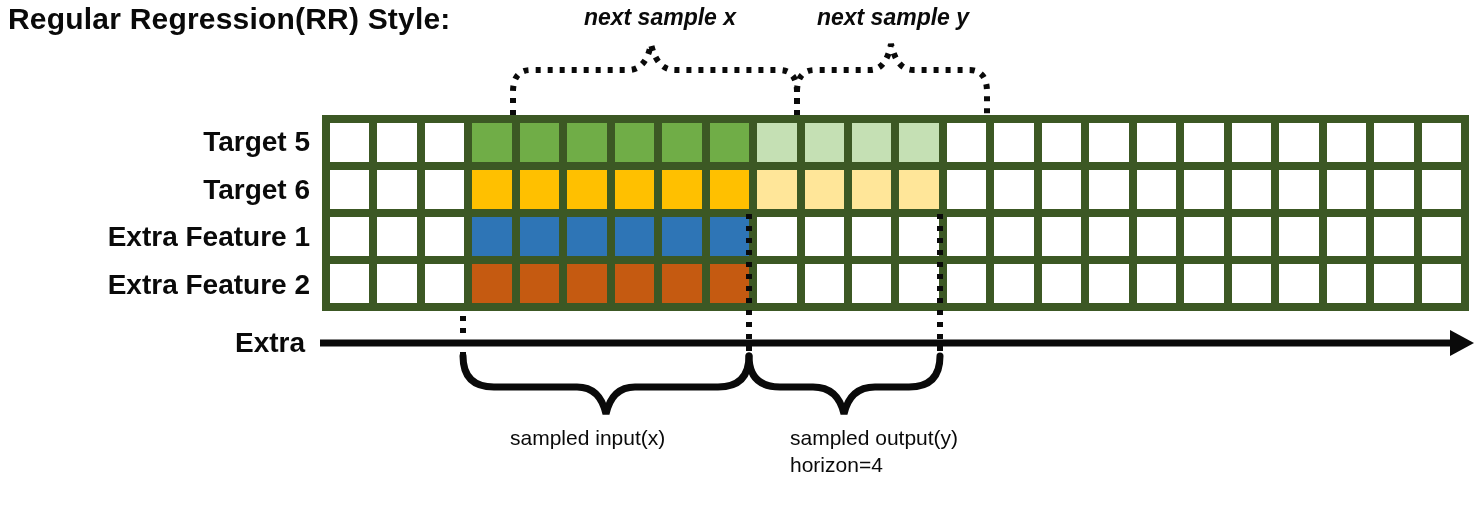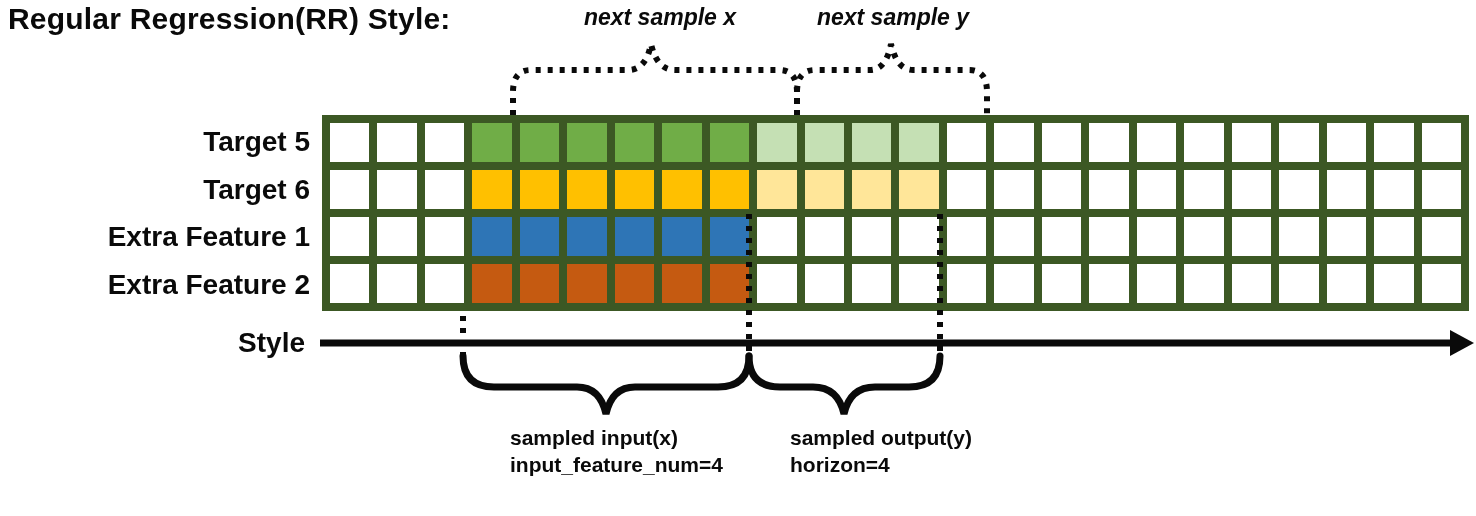--- a/index.html
+++ b/index.html
@@ -20,21 +20,21 @@
   .timelabel{
     left:0;top:329px;width:305px;text-align:right;font-size:28px;font-weight:bold;line-height:28px;
   }
   .grid{
     left:322px;top:115px;width:1147px;height:196px;box-sizing:border-box;
     display:grid;grid-template-columns:repeat(24,1fr);grid-template-rows:repeat(4,1fr);
     gap:8px;padding:8px;
   }
   .cell{background:#ffffff;}
   .note{
-    top:424px;font-size:21px;line-height:27px;font-weight:700;white-space:nowrap;
+    top:424px;font-size:21px;line-height:27px;font-weight:400;white-space:nowrap;
   }
   svg.overlay{position:absolute;left:0;top:0;pointer-events:none;}
 </style>
 </head>
 <body>
 
 <div>
 
   <div class="abs title">Regular Regression(RR) Style:</div>
 
@@ -154,25 +154,24 @@
     <path d="M749 214 L749 358" fill="none" stroke="#0a0a0a" stroke-width="6" stroke-dasharray="5 7"></path>
     <path d="M940 214 L940 358" fill="none" stroke="#0a0a0a" stroke-width="6" stroke-dasharray="5 7"></path>
 
     <line x1="320" y1="343" x2="1452" y2="343" stroke="#0a0a0a" stroke-width="7"></line>
     <polygon points="1450,330 1474,343 1450,356" fill="#0a0a0a"></polygon>
 
     <path d="M463 356 Q463 387 494 387 L577 387 Q600 387 606 414 Q612 387 635 387 L718 387 Q749 387 749 356" fill="none" stroke="#0a0a0a" stroke-width="7" stroke-linecap="round"></path>
     <path d="M749 356 Q749 387 780 387 L813 387 Q838 387 844 414 Q850 387 875 387 L909 387 Q940 387 940 356" fill="none" stroke="#0a0a0a" stroke-width="7" stroke-linecap="round"></path>
   </svg>
 
-  <div class="abs timelabel">Style</div>
+  <div class="abs timelabel">Extra</div>
 
   <div class="abs note" style="left:510px;">
     <div>sampled input(x)</div>
-    <div>input_feature_num=4</div>
   </div>
 
   <div class="abs note" style="left:790px;">
     <div>sampled output(y)</div>
     <div>horizon=4</div>
   </div>
 
 </div>
 
 </body></html>

